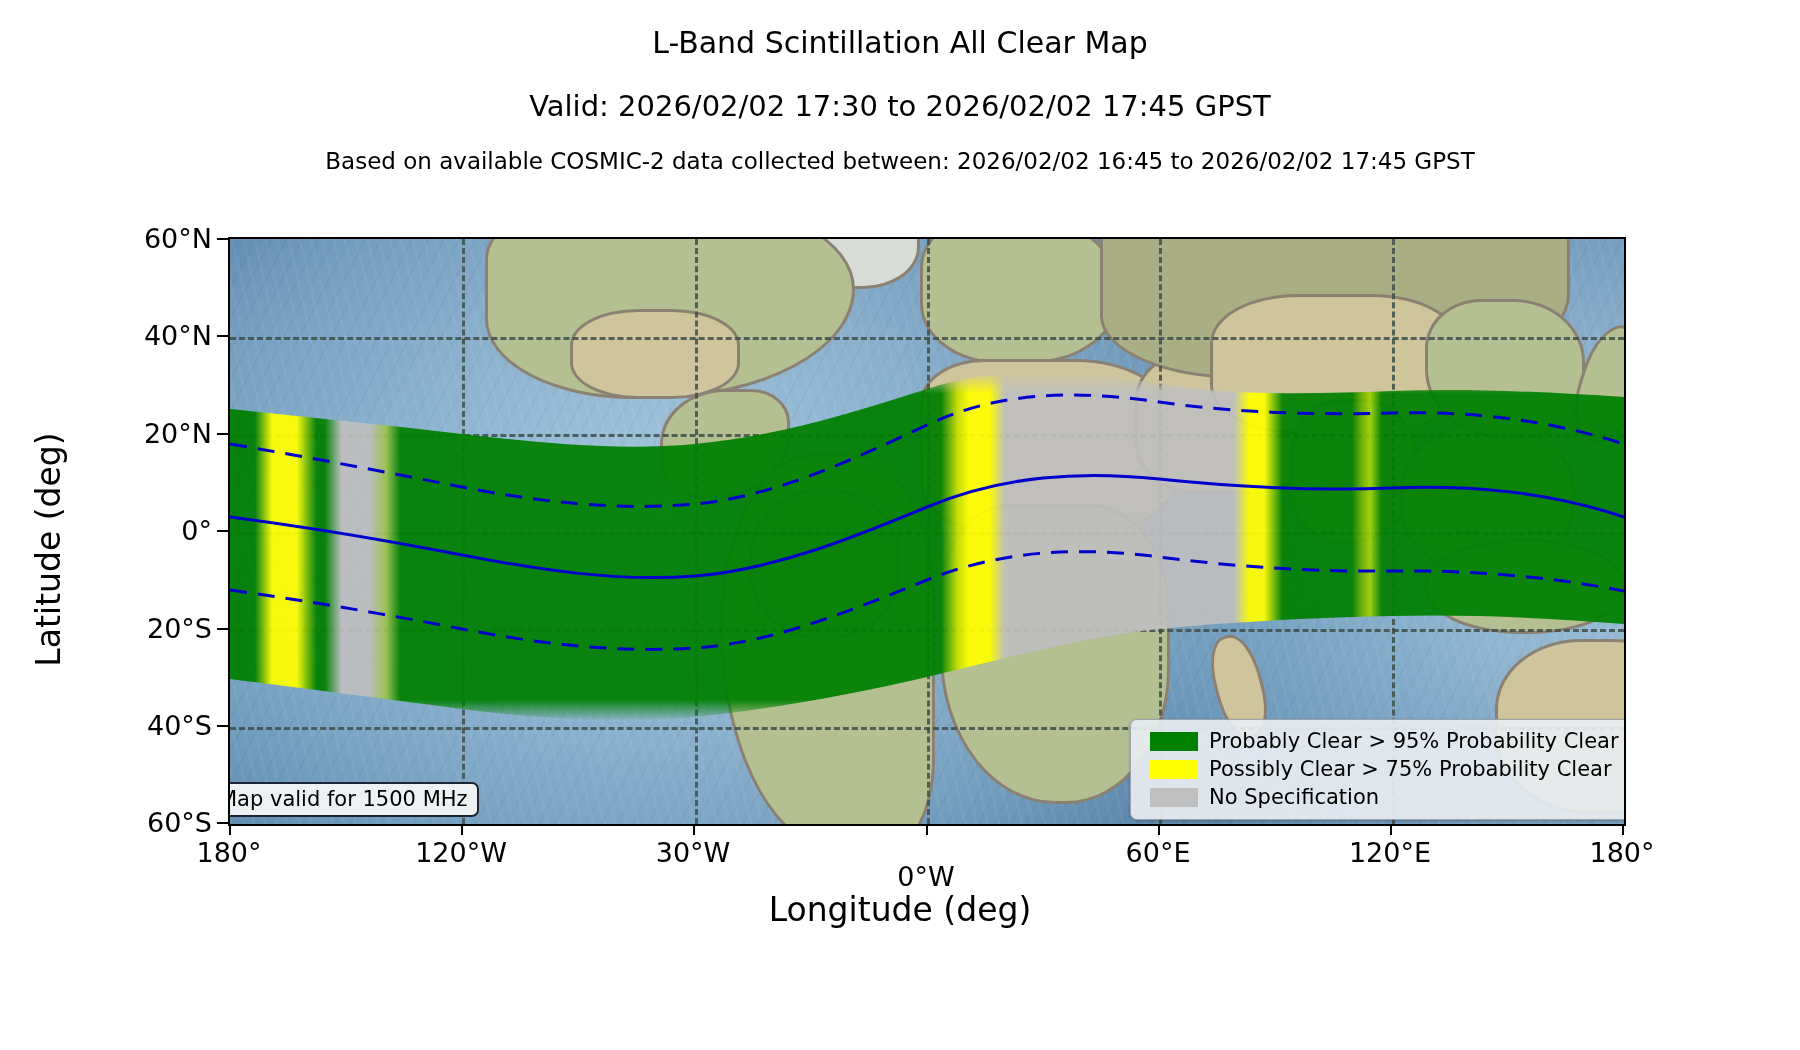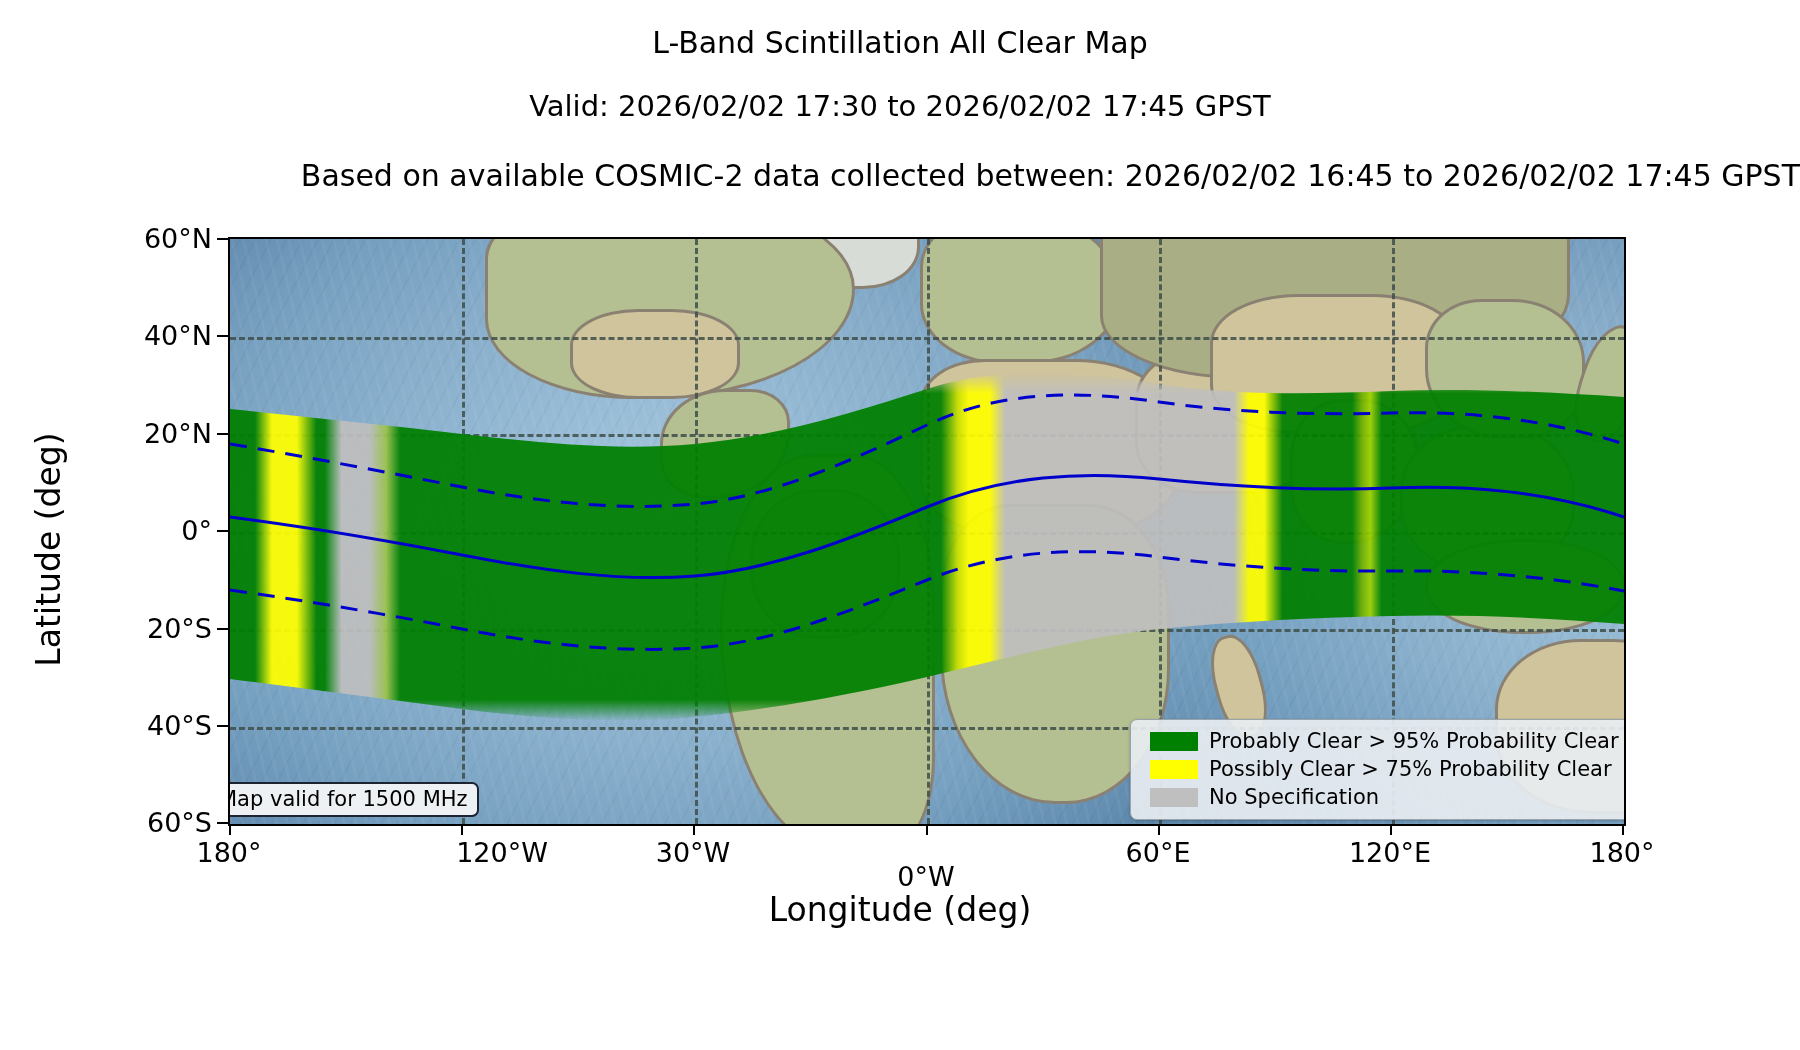--- a/index.html
+++ b/index.html
@@ -10,21 +10,21 @@
   }
   .fig{position:absolute;inset:0;}
 
   
   .title{
     position:absolute;left:0;right:0;text-align:center;
     color:#000;font-weight:400;white-space:nowrap;
   }
   #title-main{top:25px;font-size:30px;}
   #title-valid{top:89px;font-size:29px;}
-  #title-based{top:158px;font-size:30px;text-align:right;}
+  #title-based{top:148px;font-size:23px;}
 
   
   #plot{
     position:absolute;left:228px;top:237px;width:1394px;height:585px;
     border:2px solid #000;box-sizing:content-box;overflow:hidden;
     background:#7fa8c9;
   }
   #plot-inner{position:absolute;inset:0;overflow:hidden;}
 
   
@@ -264,21 +264,21 @@
 
   <div class="tick-x" style="left:229px;"></div>
   <div class="tick-x" style="left:461px;"></div>
   <div class="tick-x" style="left:693px;"></div>
   <div class="tick-x" style="left:926px;"></div>
   <div class="tick-x" style="left:1158px;"></div>
   <div class="tick-x" style="left:1390px;"></div>
   <div class="tick-x" style="left:1622px;"></div>
 
   <div class="xlab" style="left:229px;">180°</div>
-  <div class="xlab" style="left:461px;margin-left:41px;">120°W</div>
+  <div class="xlab" style="left:461px;">120°W</div>
   <div class="xlab" style="left:693px;">30°W</div>
   <div class="xlab" style="left:926px;margin-top:24px;">0°W</div>
   <div class="xlab" style="left:1158px;">60°E</div>
   <div class="xlab" style="left:1390px;">120°E</div>
   <div class="xlab" style="left:1622px;">180°</div>
 
   <div id="ylabel-axis">Latitude (deg)</div>
   <div id="xlabel-axis">Longitude (deg)</div>
 
 </div>

